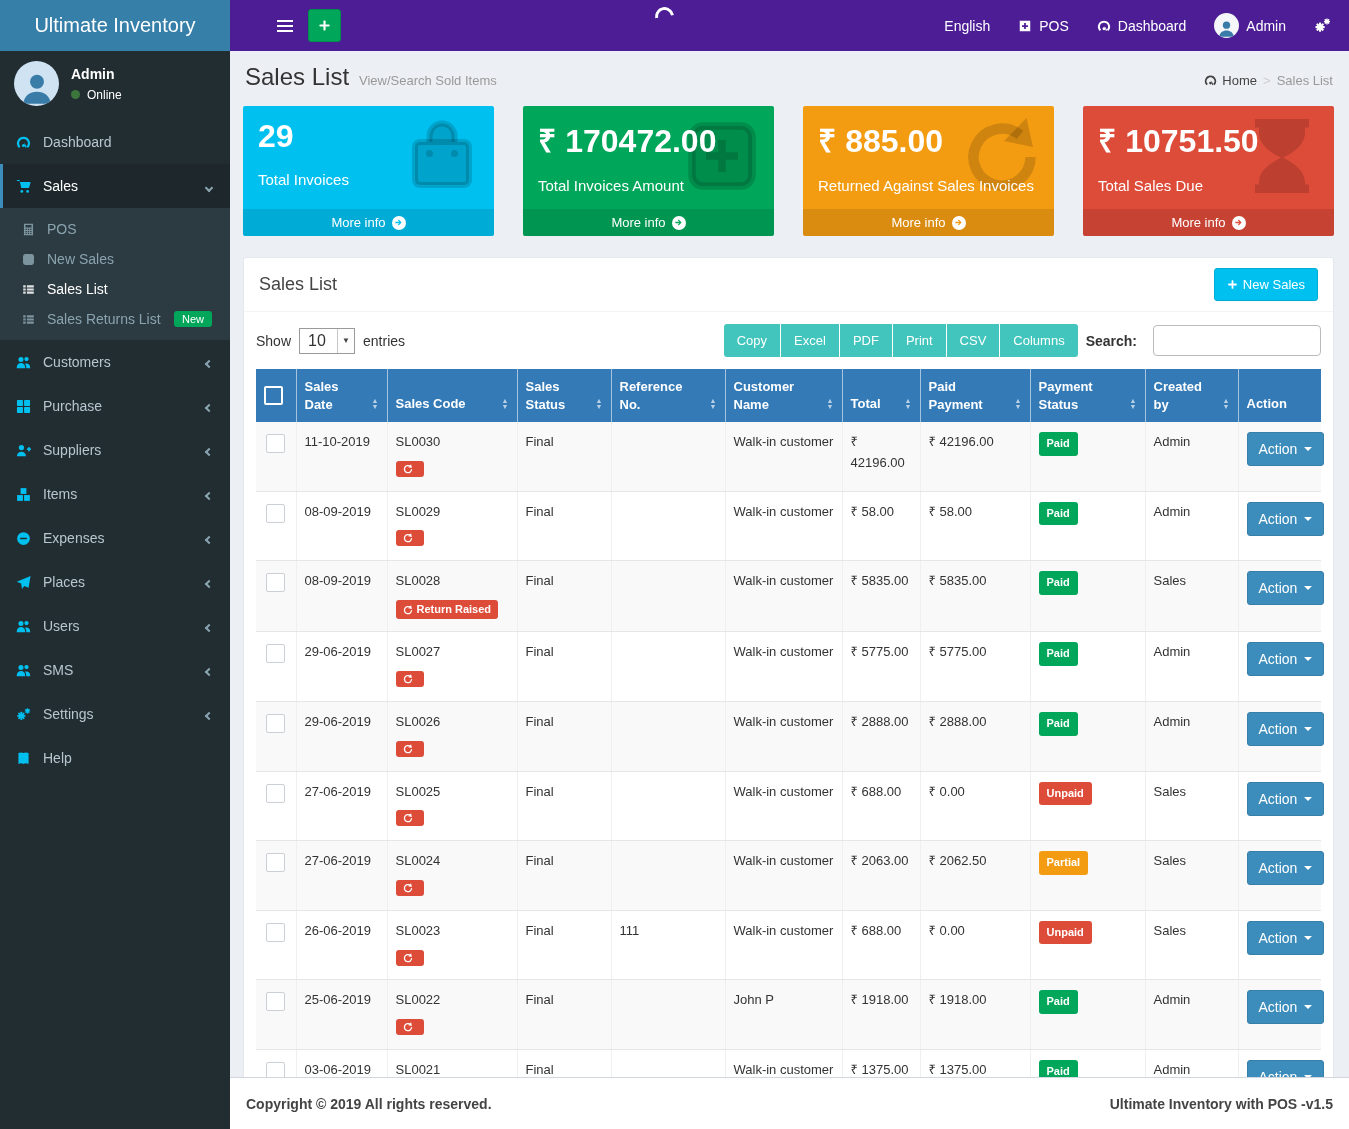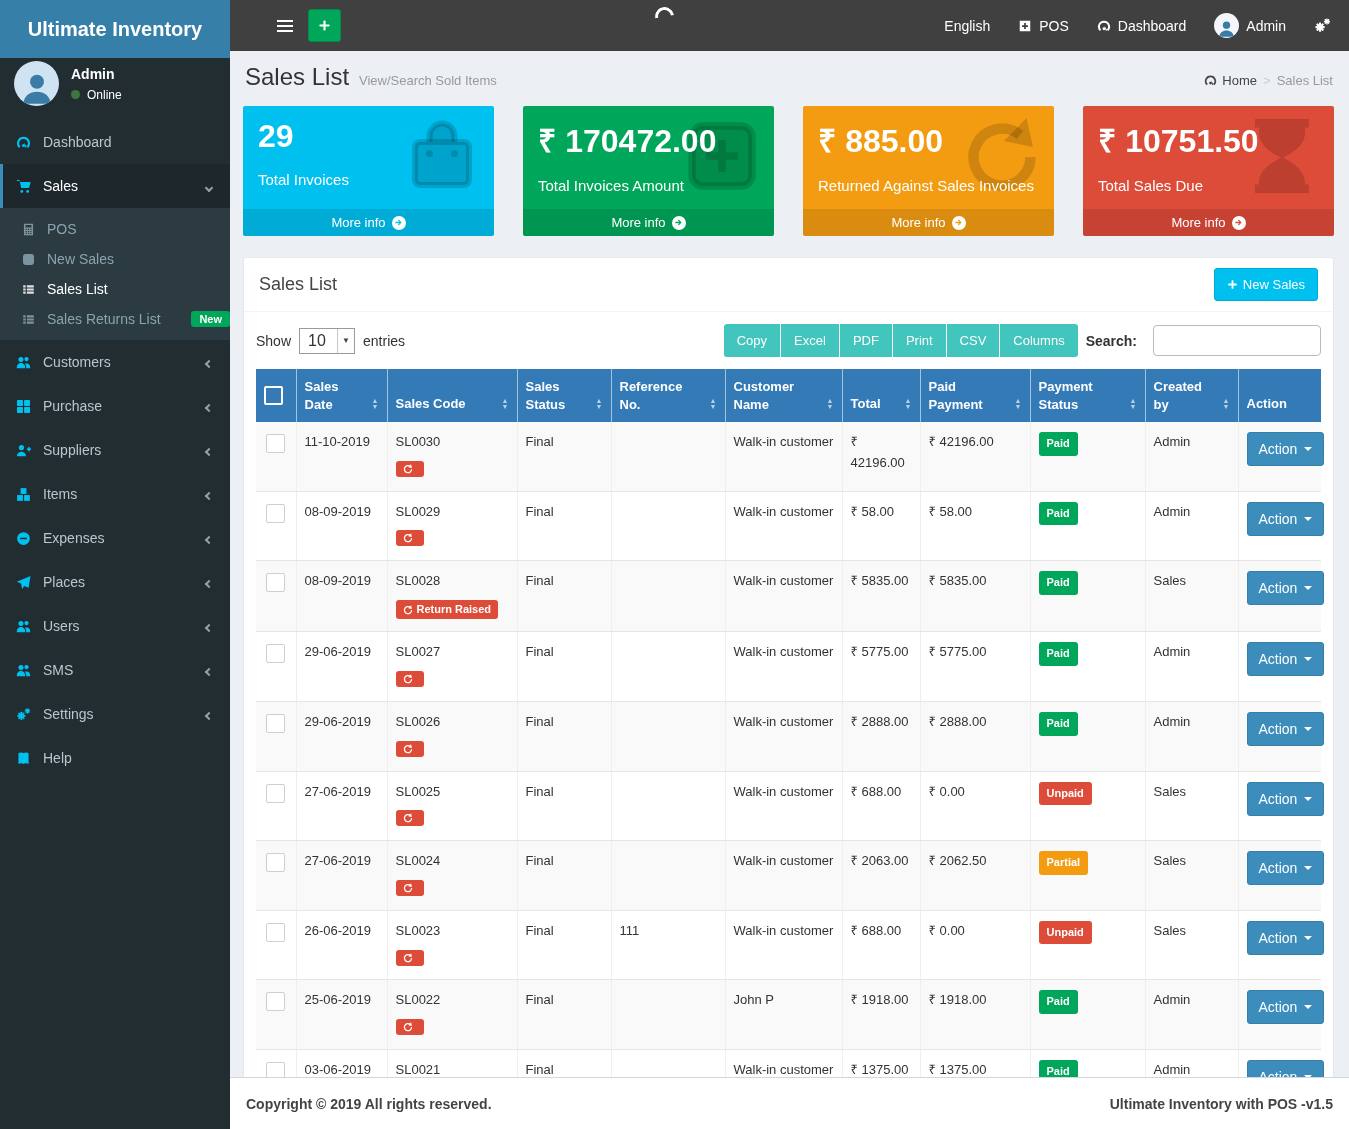--- a/index.html
+++ b/index.html
@@ -3,23 +3,23 @@
 <meta charset="utf-8">
 <style>
   * { margin:0; padding:0; box-sizing:border-box; }
   html,body { width:1349px; height:1129px; }
   body { font-family:"Liberation Sans", sans-serif; font-size:14px; color:#333;
          background:#ecf0f5; position:relative; overflow:hidden; }
   svg { display:block; }
 
   
   .main-header { position:absolute; top:0; left:0; right:0; height:51px; z-index:30; display:flex; }
-  .brand { width:230px; height:58px; background:#367fa9; color:#fff; display:flex;
-           align-items:center; justify-content:center; font-size:20px; font-weight:bold; cursor:pointer; }
-  .navbar { flex:1; background:#404040; display:flex; align-items:center; position:relative;padding-left:32px; }
+  .brand { width:230px; height:51px; background:#367fa9; color:#fff; display:flex;
+           align-items:center; justify-content:center; font-size:20px; font-weight:normal; cursor:pointer; }
+  .navbar { flex:1; background:#4c1d95; display:flex; align-items:center; position:relative;padding-left:32px; }
   .hamburger { width:46px; height:51px; background:none; border:none; cursor:pointer;
                display:flex; align-items:center; justify-content:center; }
   .hb { width:16px; height:2px; background:#fff; position:relative; display:block; }
   .hb:before,.hb:after { content:""; position:absolute; left:0; width:16px; height:2px; background:#fff; }
   .hb:before { top:-5px; } .hb:after { top:5px; }
   .quick-add { width:33px; height:33px; background:#00a65a; border:1px solid #008d4c; border-radius:3px;
                color:#fff; cursor:pointer; display:flex; align-items:center; justify-content:center; }
   .quick-add .nicon svg { width:13px; height:13px; }
   .spinner { position:absolute; left:425px; top:7px; width:19px; height:19px; border-radius:50%;
              border:3px solid transparent; border-top-color:#fff; border-right-color:#fff; transform:rotate(-55deg); }
@@ -52,22 +52,22 @@
   .chev { display:inline-block; width:6px; height:6px; border-right:2px solid currentColor;
           border-bottom:2px solid currentColor; }
   .chev.left { transform:rotate(135deg); }
   .chev.down { transform:rotate(45deg); }
   .submenu { list-style:none; background:#2c3b41; padding:6px 0; }
   .submenu-item { height:30px; display:flex; align-items:center; color:#8aa4af; cursor:pointer;
                   padding-left:22px; font-size:14px; }
   .submenu-item.active { color:#fff; }
   .si-icon { width:25px; display:flex; } .si-icon svg { width:13px; height:13px; fill:currentColor; opacity:.85; }
   .si-label { flex:1; }
-  .si-badge { background:#00a65a; color:#fff; font-size:11px; font-weight:bold; padding:2px 8px;
-              border-radius:3px; }
+  .si-badge { background:#00a65a; color:#fff; font-size:11px; font-weight:normal; padding:2px 8px;
+              border-radius:3px; margin-right:18px; }
 
   
   .content { position:absolute; left:230px; top:51px; right:0; bottom:48px; background:#ecf0f5; overflow:hidden; }
   .content-header { padding:12px 15px 0 15px; position:relative; }
   .page-title { font-size:24px; font-weight:normal; color:#333; display:inline; }
   .page-subtitle { font-size:13px; color:#999; margin-left:6px; }
   .breadcrumb { position:absolute; right:16px; top:22px; font-size:13px; display:flex; align-items:center; gap:6px; }
   .bc-home { color:#444; display:flex; align-items:center; gap:5px; cursor:pointer; text-decoration:none; }
   .bc-home svg { width:13px; height:13px; fill:#444; }
   .bc-sep { color:#ccc; }

